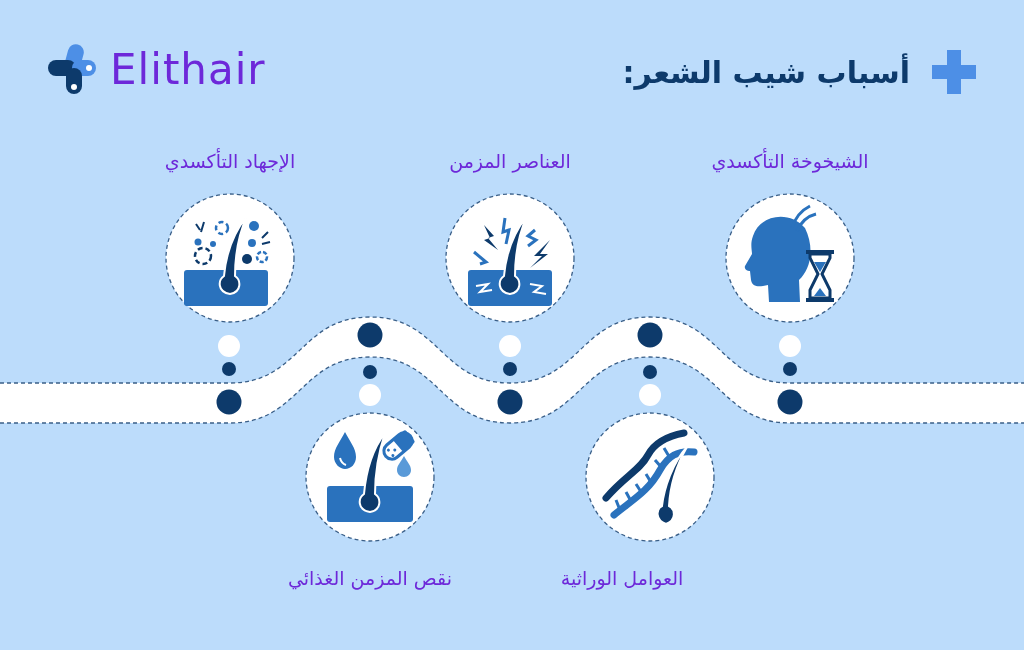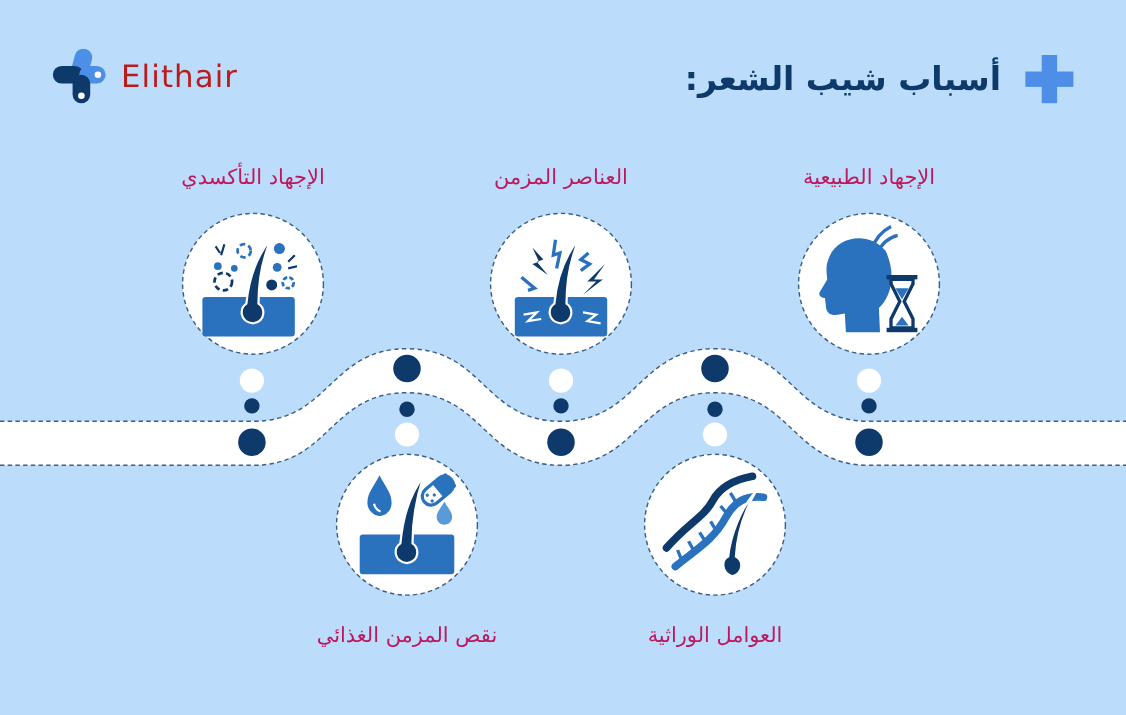--- a/index.html
+++ b/index.html
@@ -4,25 +4,25 @@
   <style>
     html, body { margin: 0; padding: 0; }
     body {
       width: 1024px; height: 650px; overflow: hidden;
       background: #bcdcfb;
       font-family: "DejaVu Sans", sans-serif;
       position: relative;
     }
     .canvas { position: absolute; left: 0; top: 0; width: 1024px; height: 650px; }
     .logo { position: absolute; left: 48px; top: 44px; display: flex; align-items: center; gap: 12px; }
-    .logo-text { font-family: "DejaVu Sans", sans-serif; font-size: 28px; color: #b91c1c; letter-spacing: 1px; font-weight: normal; }
+    .logo-text { font-family: "DejaVu Sans", sans-serif; font-size: 42px; color: #6d28d9; letter-spacing: 1px; font-weight: normal; }
     .title { position: absolute; right: 48px; top: 50px; display: flex; align-items: center; gap: 22px; direction: rtl; text-align: center; }
     .title-text { font-family: "DejaVu Sans", sans-serif; font-size: 30px; font-weight: bold; color: #0d3a6b; }
     .label {
-      position: absolute; font-family: "DejaVu Sans", sans-serif; font-size: 19px; color: #be185d;
+      position: absolute; font-family: "DejaVu Sans", sans-serif; font-size: 19px; color: #6d28d9;
       direction: rtl; text-align: center; width: 220px; white-space: nowrap;
     }
   </style>
 </head>
 <body>
 
 <svg class="canvas" viewBox="0 0 1024 650" xmlns="http://www.w3.org/2000/svg">
 
   <g>
     <path d="M0,383 L230,383 C300,383 300,317 370,317 C440,317 440,383 510,383 C580,383 580,317 650,317 C720,317 720,383 790,383 L1024,383 L1024,423 L790,423 C720,423 720,357 650,357 C580,357 580,423 510,423 C440,423 440,357 370,357 C300,357 300,423 230,423 L0,423 Z" fill="#ffffff"></path>
@@ -146,17 +146,17 @@
 </div>
 
 <div class="title">
   <svg width="44" height="44" viewBox="0 0 44 44">
     <rect x="15" y="0" width="14" height="44" fill="#4d8fe6"></rect>
     <rect x="0" y="15" width="44" height="14" fill="#4d8fe6"></rect>
   </svg>
   <span class="title-text">أسباب شيب الشعر:</span>
 </div>
 
-<div class="label" style="left:680px; top:150px;">الإجهاد الطبيعية</div>
+<div class="label" style="left:680px; top:150px;">الشيخوخة التأكسدي</div>
 <div class="label" style="left:400px; top:150px;">العناصر المزمن</div>
 <div class="label" style="left:120px; top:150px;">الإجهاد التأكسدي</div>
-<div class="label" style="left:540px; top:567px;">العوامل الوراثية</div>
+<div class="label" style="left:512px; top:567px;">العوامل الوراثية</div>
 <div class="label" style="left:260px; top:567px;">نقص المزمن الغذائي</div>
 
 </body></html>

